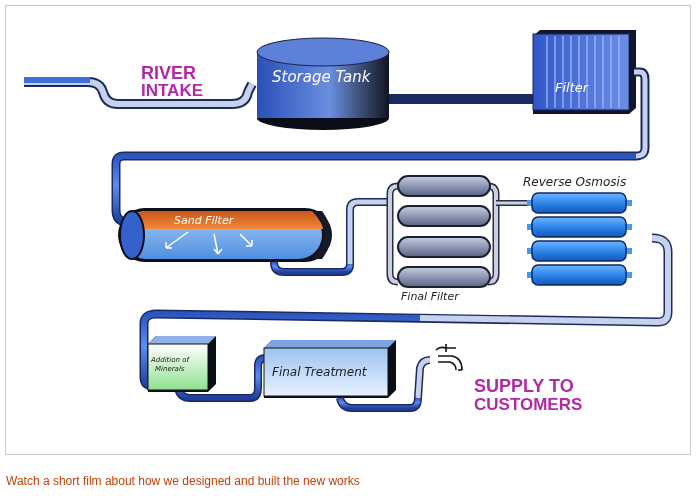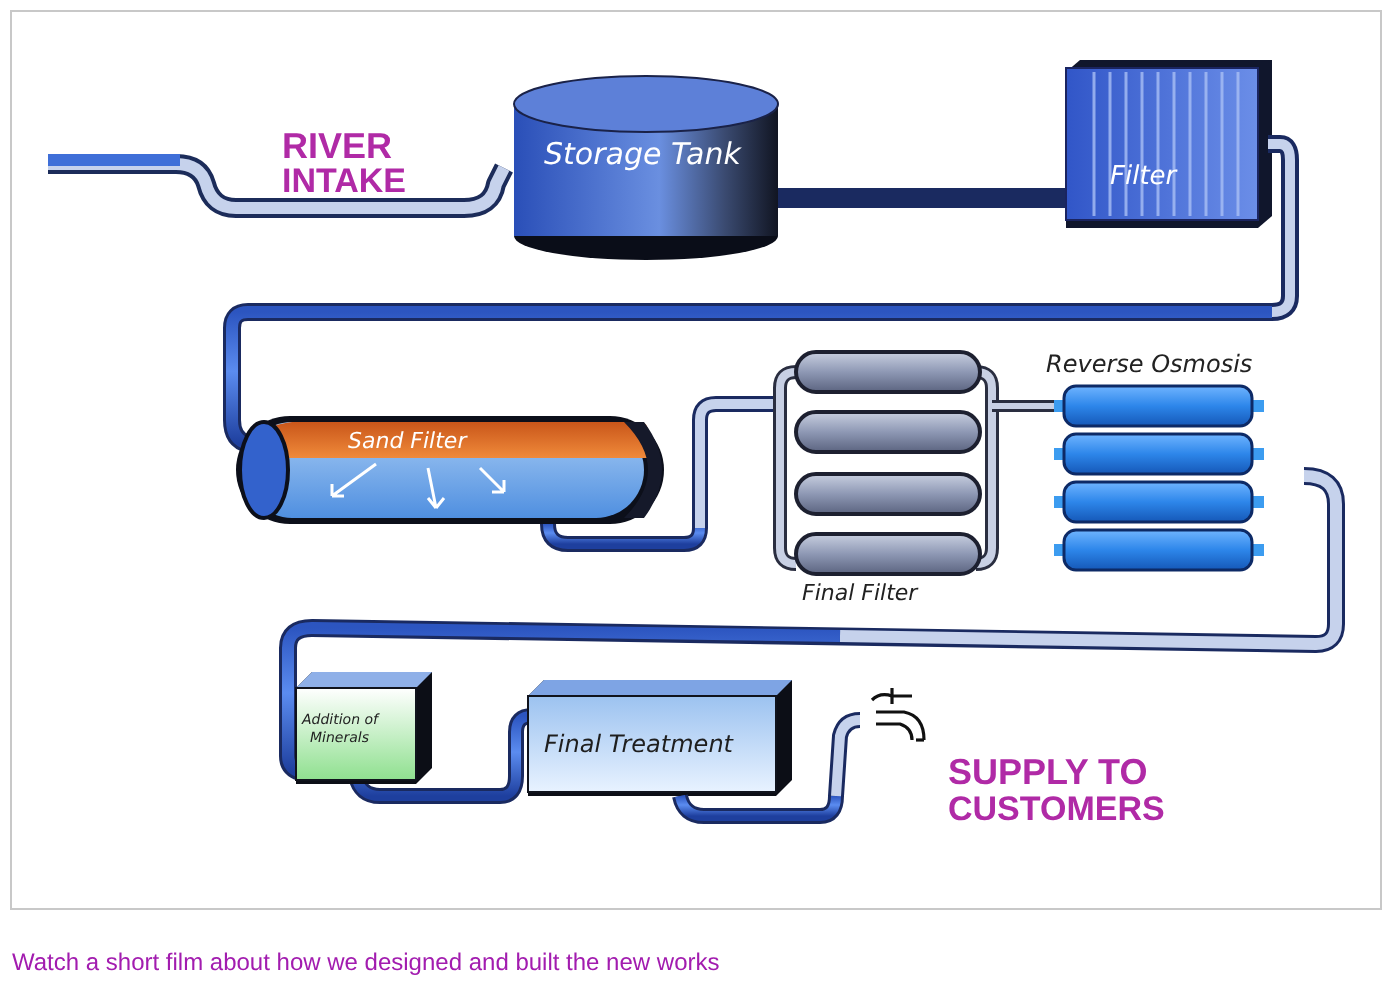--- a/index.html
+++ b/index.html
@@ -1,19 +1,19 @@
 <!DOCTYPE html>
 <html><head>
 <meta charset="utf-8">
 <style>
   html, body { margin:0; padding:0; background:#ffffff; }
   body { width:700px; height:496px; position:relative; overflow:hidden; font-family:"Liberation Sans", sans-serif; }
   .frame { position:absolute; left:5px; top:5px; width:686px; height:450px; border:1px solid #c8c8c8; background:#ffffff; box-sizing:border-box; }
   svg.diagram { position:absolute; left:0; top:0; width:700px; height:460px; }
-  .caption { position:absolute; left:6px; top:474px; font-size:12px; color:#a21caf; text-decoration:none; cursor:pointer; white-space:nowrap; }
+  .caption { position:absolute; left:6px; top:474px; font-size:12px; color:#c2410c; text-decoration:none; cursor:pointer; white-space:nowrap; }
   .hand { font-family:"DejaVu Sans", sans-serif; font-style:italic; }
   .big { font-family:"Liberation Sans", sans-serif; font-weight:bold; }
 </style>
 </head>
 <body>
 
 <div class="frame"></div>
 
 <svg class="diagram" viewBox="0 0 700 460" xmlns="http://www.w3.org/2000/svg">
   <defs>

